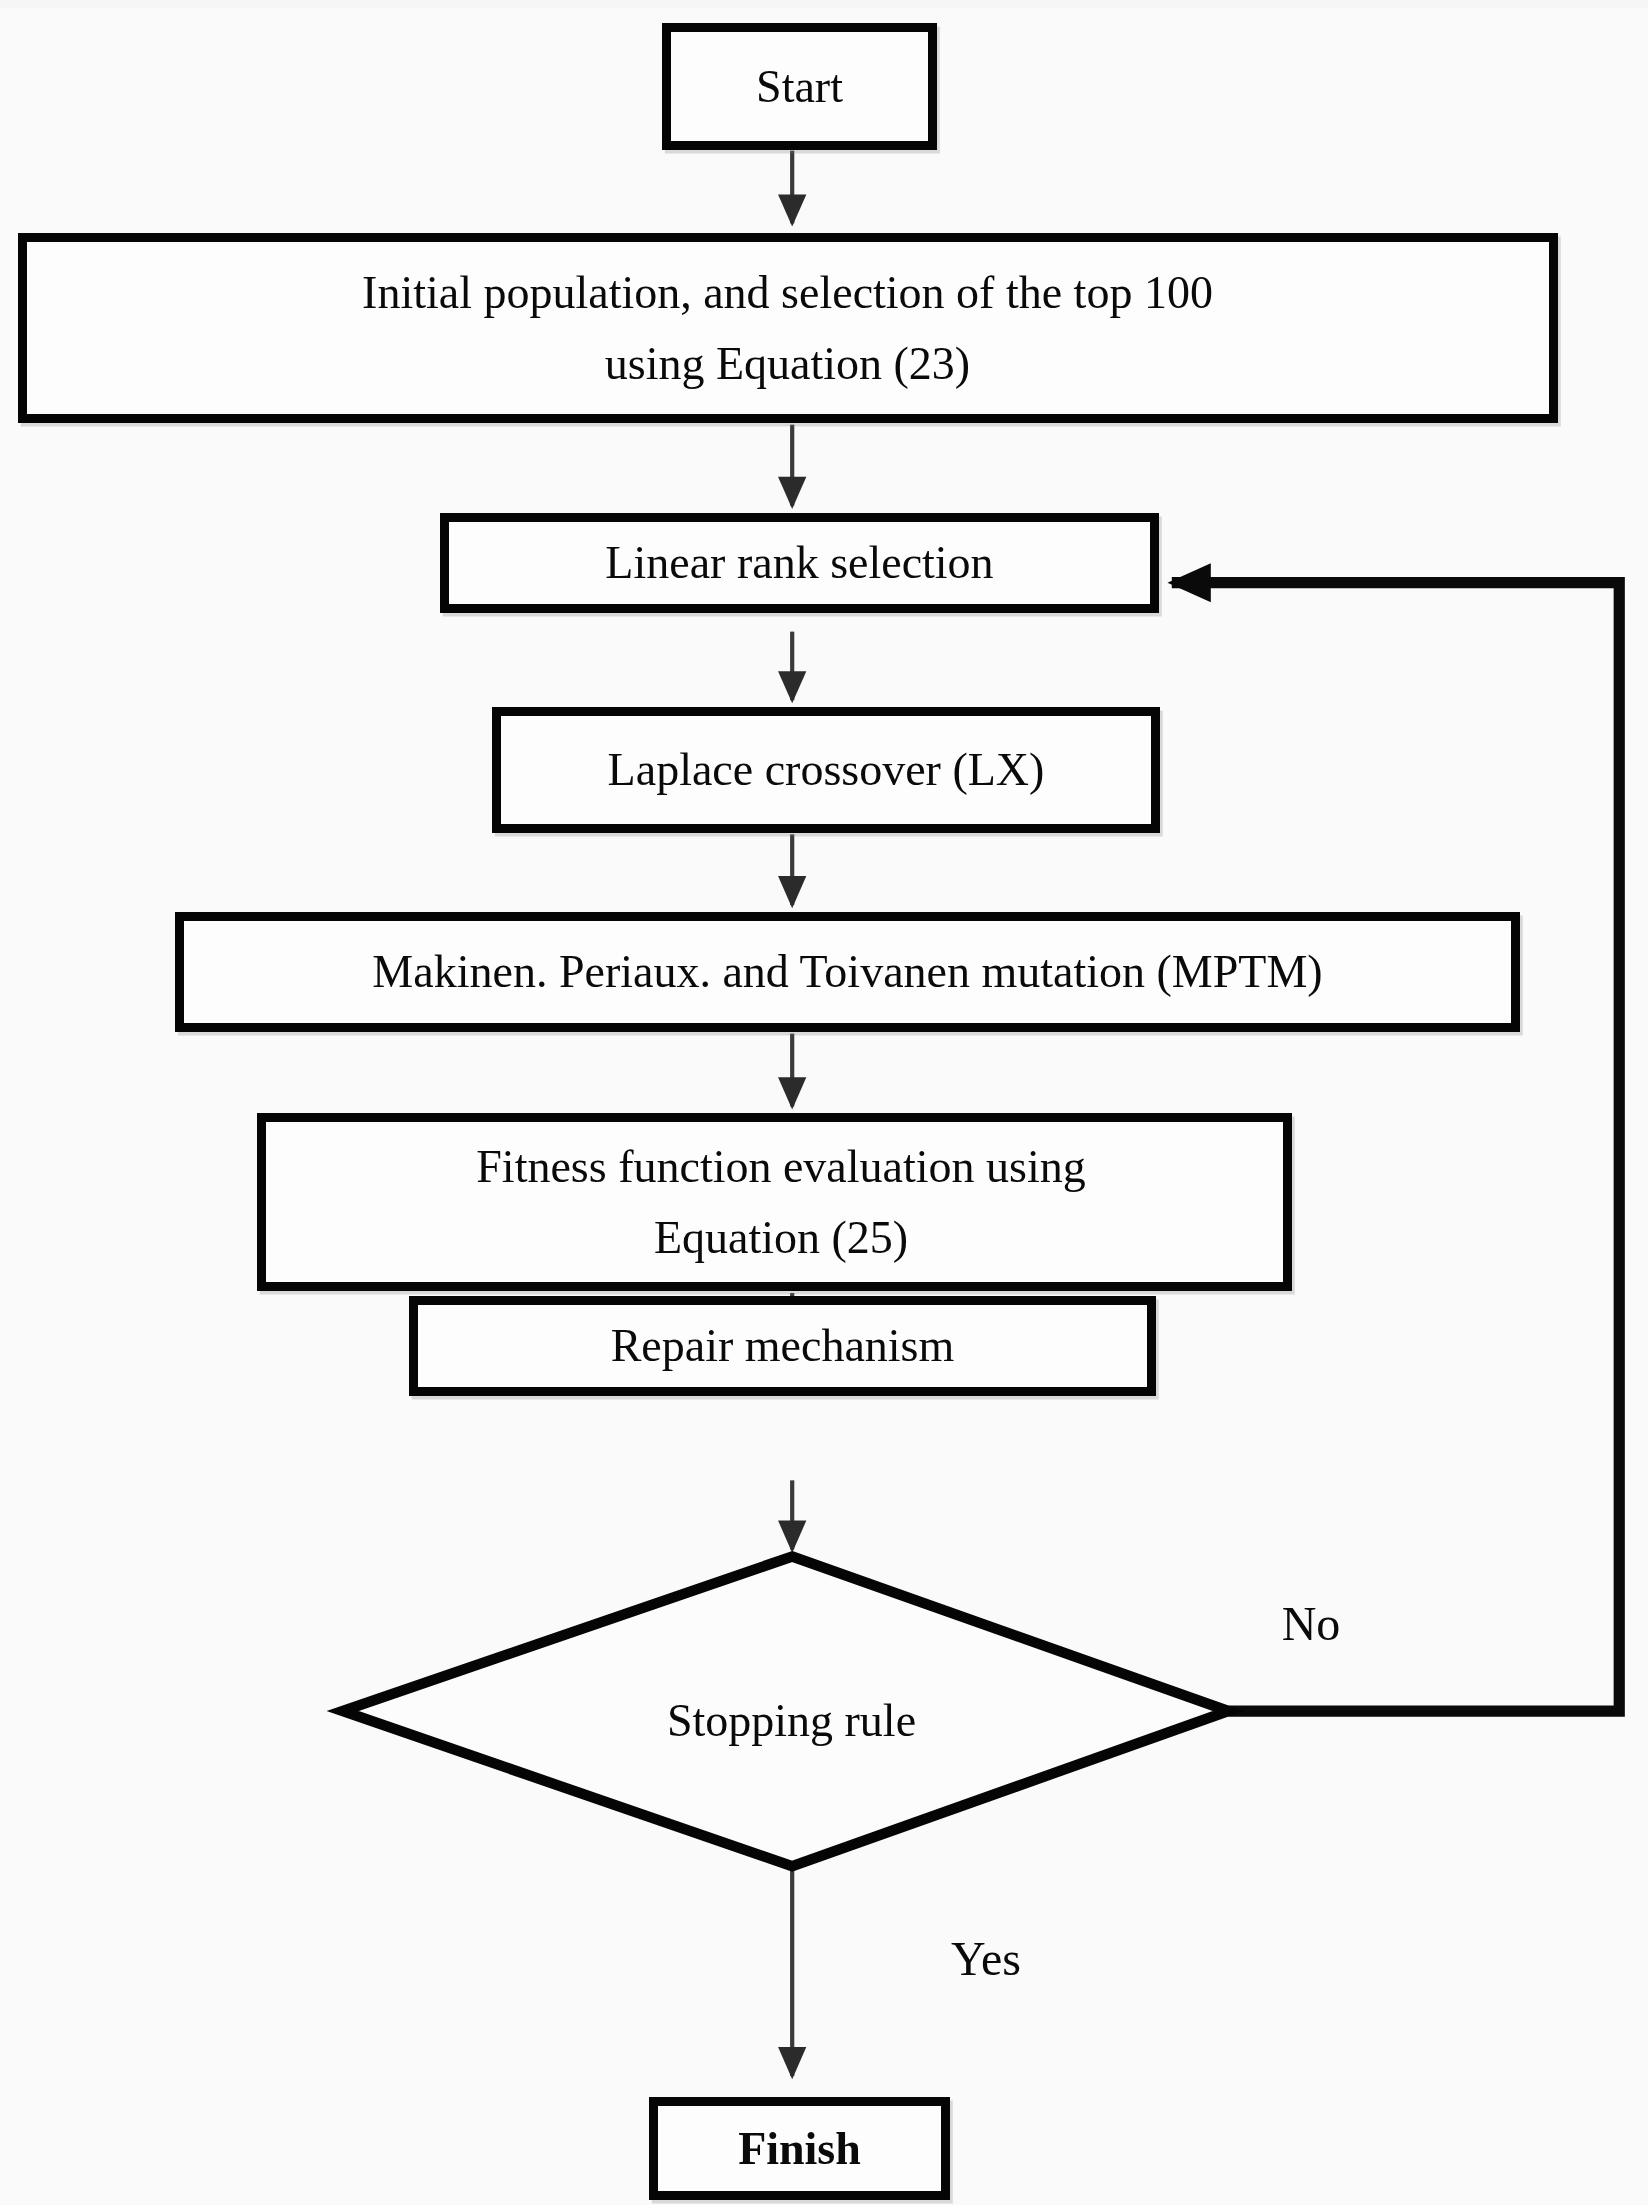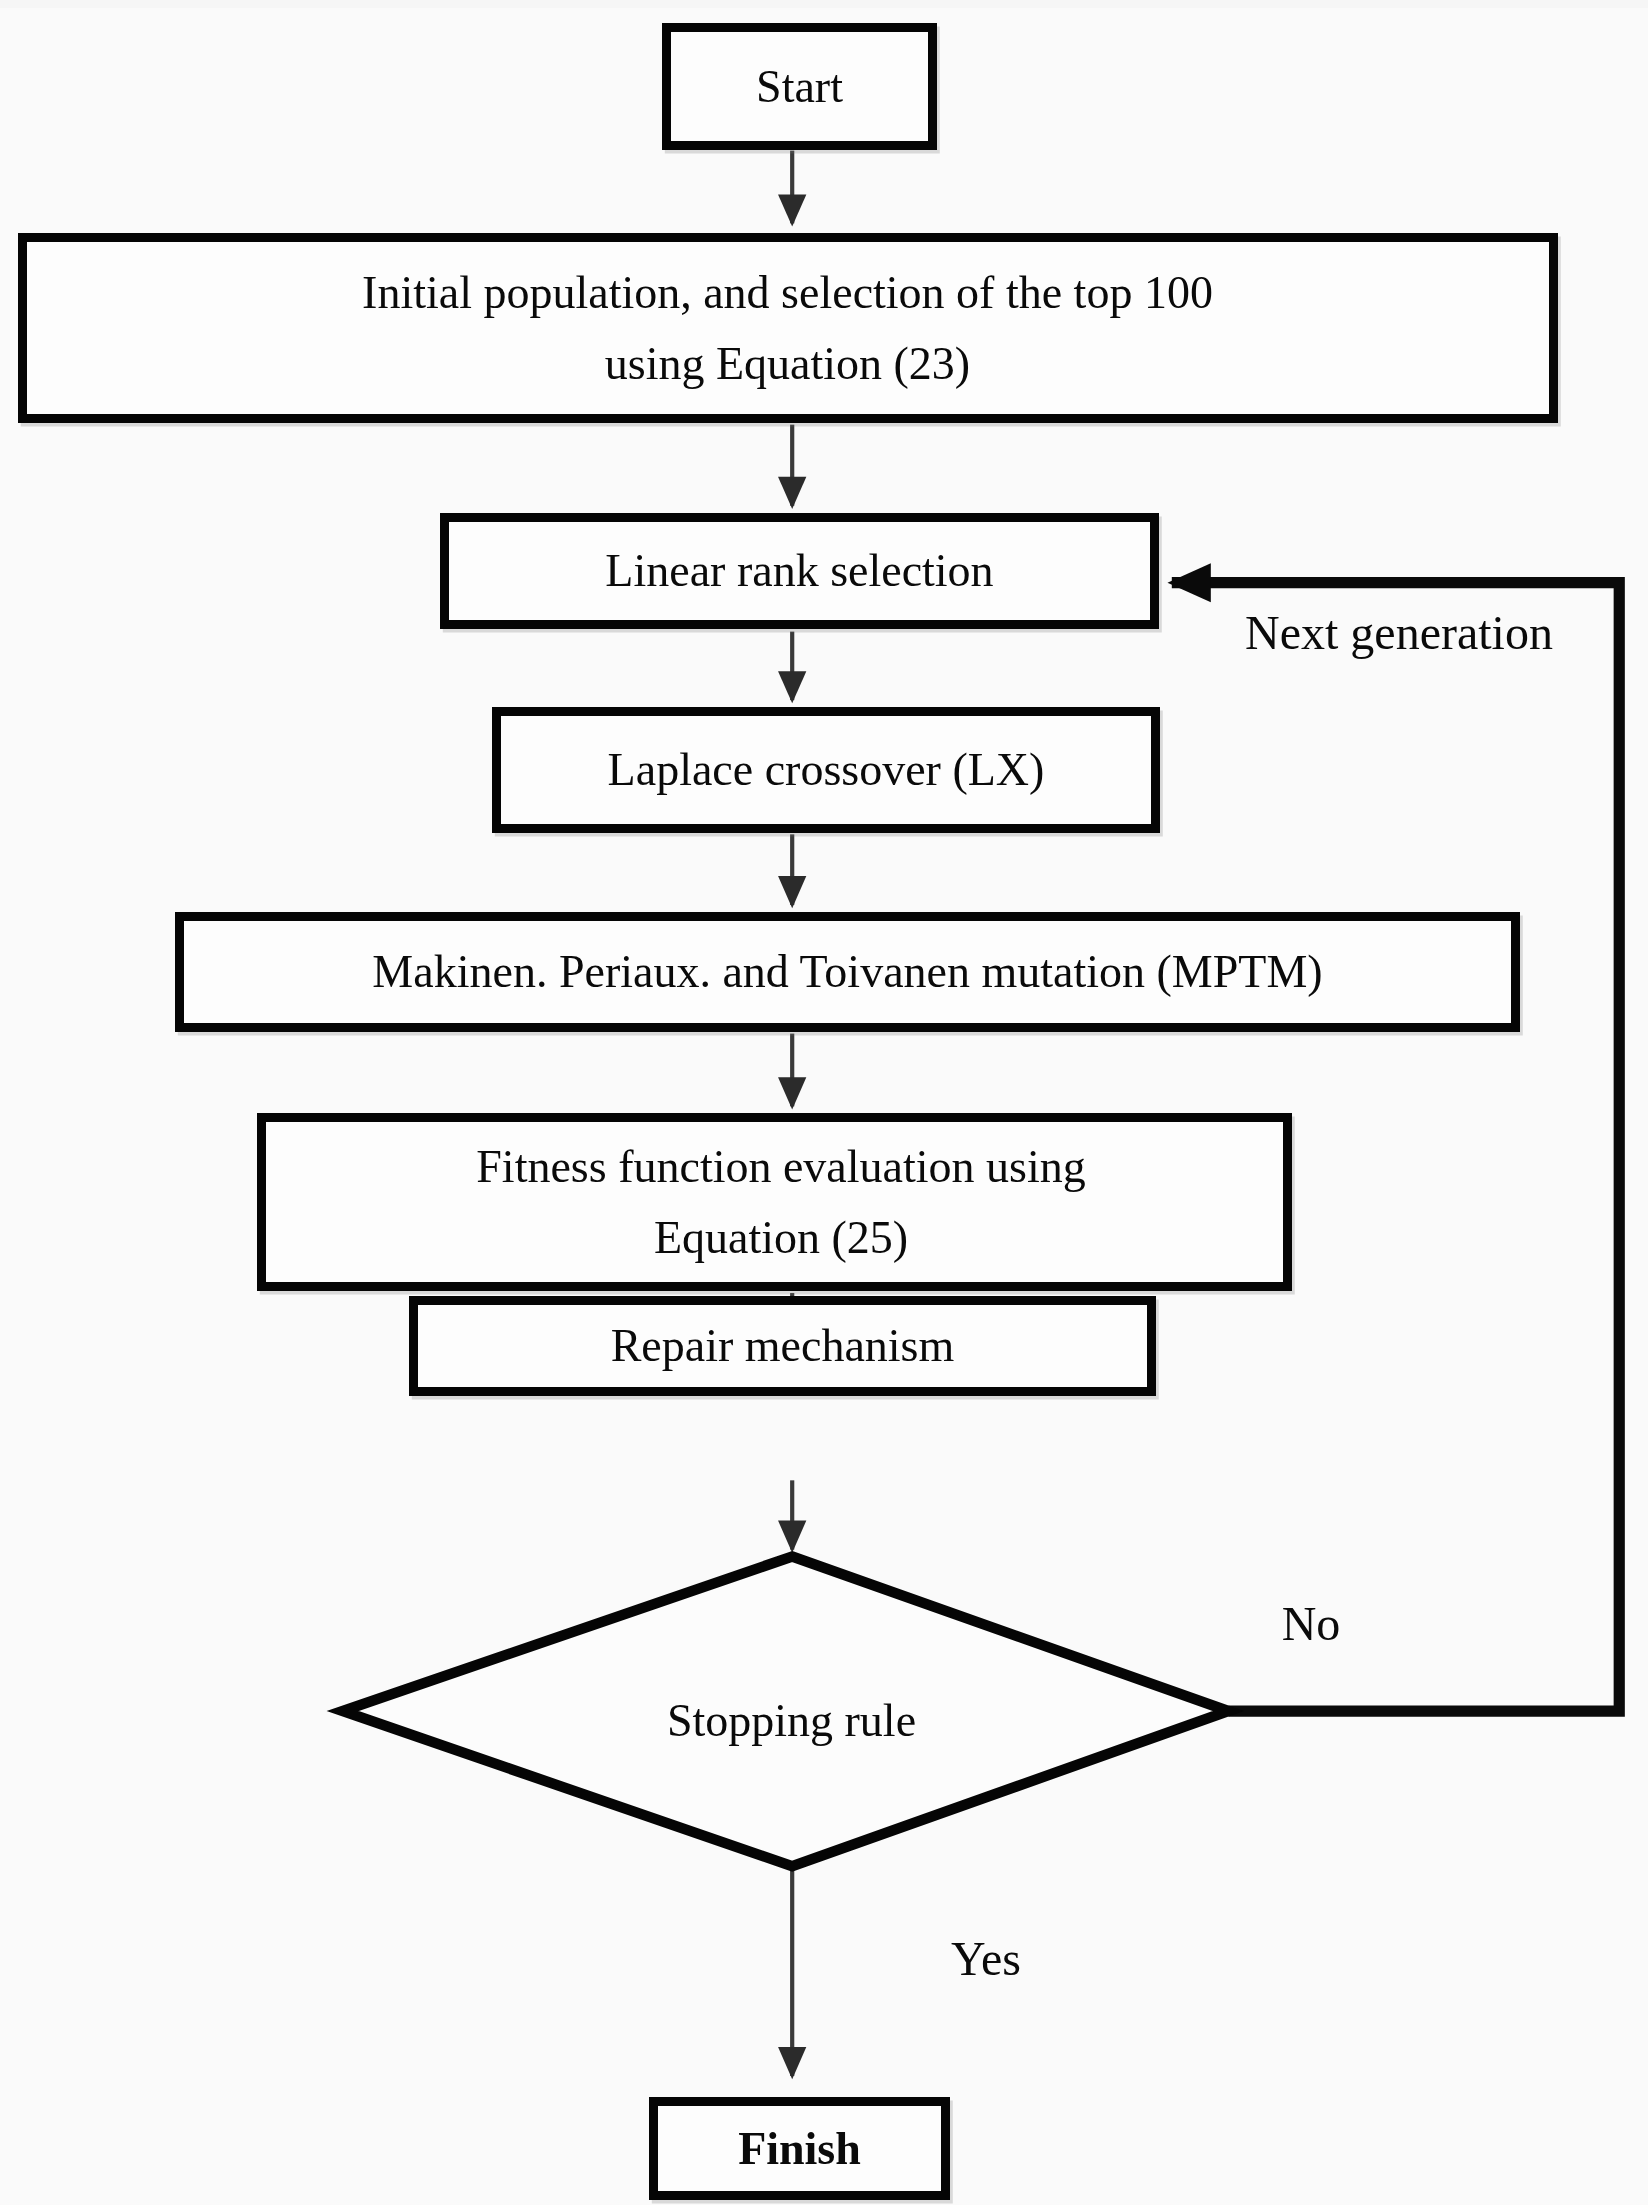--- a/index.html
+++ b/index.html
@@ -32,21 +32,21 @@
     align-items: center;
     justify-content: center;
     text-align: center;
     font-size: 46px;
     line-height: 1.55;
     box-shadow: 2.8px 3.5px 0 rgba(120,120,120,0.25);
   }
   .node .ln { display: block; }
   #n-start   { left: 662px;  top: 15.4px;   width: 275px;  height: 127px; }
   #n-init    { left: 17.5px;   top: 225px;  width: 1540px; height: 190px; }
-  #n-linear  { left: 440px;  top: 505px;  width: 719px; height: 116px; justify-content: center; }
+  #n-linear  { left: 440px;  top: 505px;  width: 719px; height: 100px; justify-content: center; }
   #n-laplace { left: 492px;  top: 699px; width: 668px;  height: 126px; }
   #n-mptm    { left: 175px;  top: 904px; width: 1345px; height: 120px; }
   #n-fitness { left: 257px;  top: 1105px; width: 1035px; height: 178px; padding-left: 13px; }
   #n-repair  { left: 409px;  top: 1288px; width: 747px; height: 100px; }
   #n-finish  { left: 649px;  top: 2089px; width: 301px;  height: 103px; font-weight: bold; }
   .edge-label {
     position: absolute;
     display: flex;
     align-items: center;
     justify-content: center;
@@ -126,18 +126,17 @@
   <div class="node" id="n-repair">
     <span>Repair mechanism</span>
   </div>
 
   <div class="node" id="n-finish">
     <span>Finish</span>
   </div>
 
   <div id="lbl-stopping">Stopping rule</div>
 
-  <div class="edge-label" id="lbl-nextgen">Next generation</div>
   <div class="edge-label" id="lbl-no">No</div>
   <div class="edge-label" id="lbl-yes">Yes</div>
 
 </div>
 
 
 </body></html>

